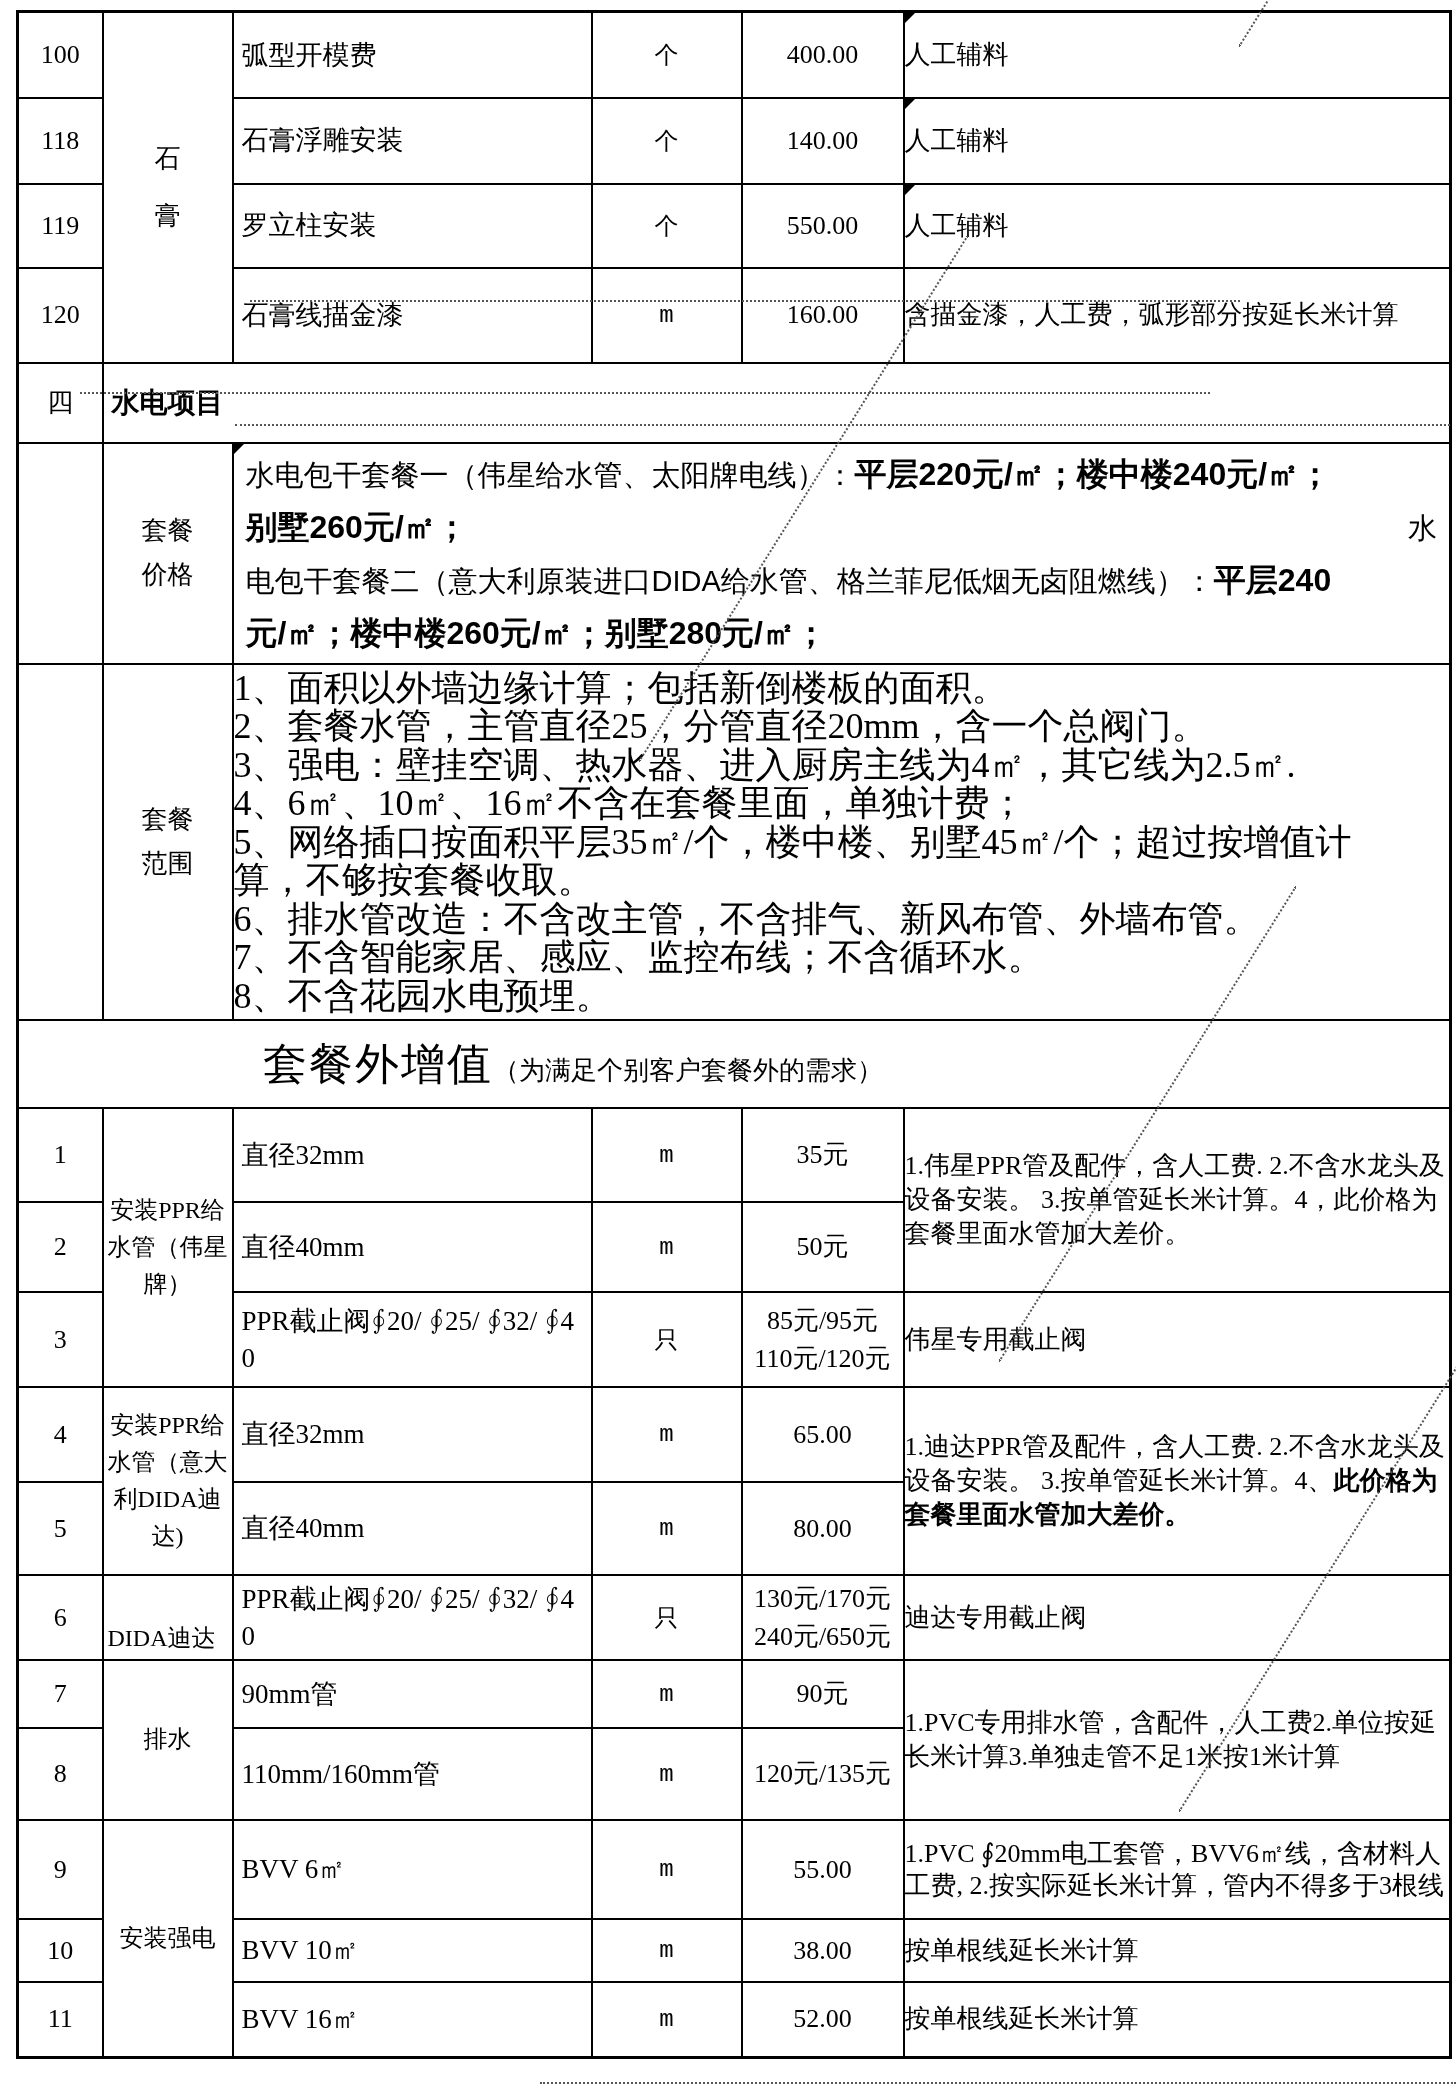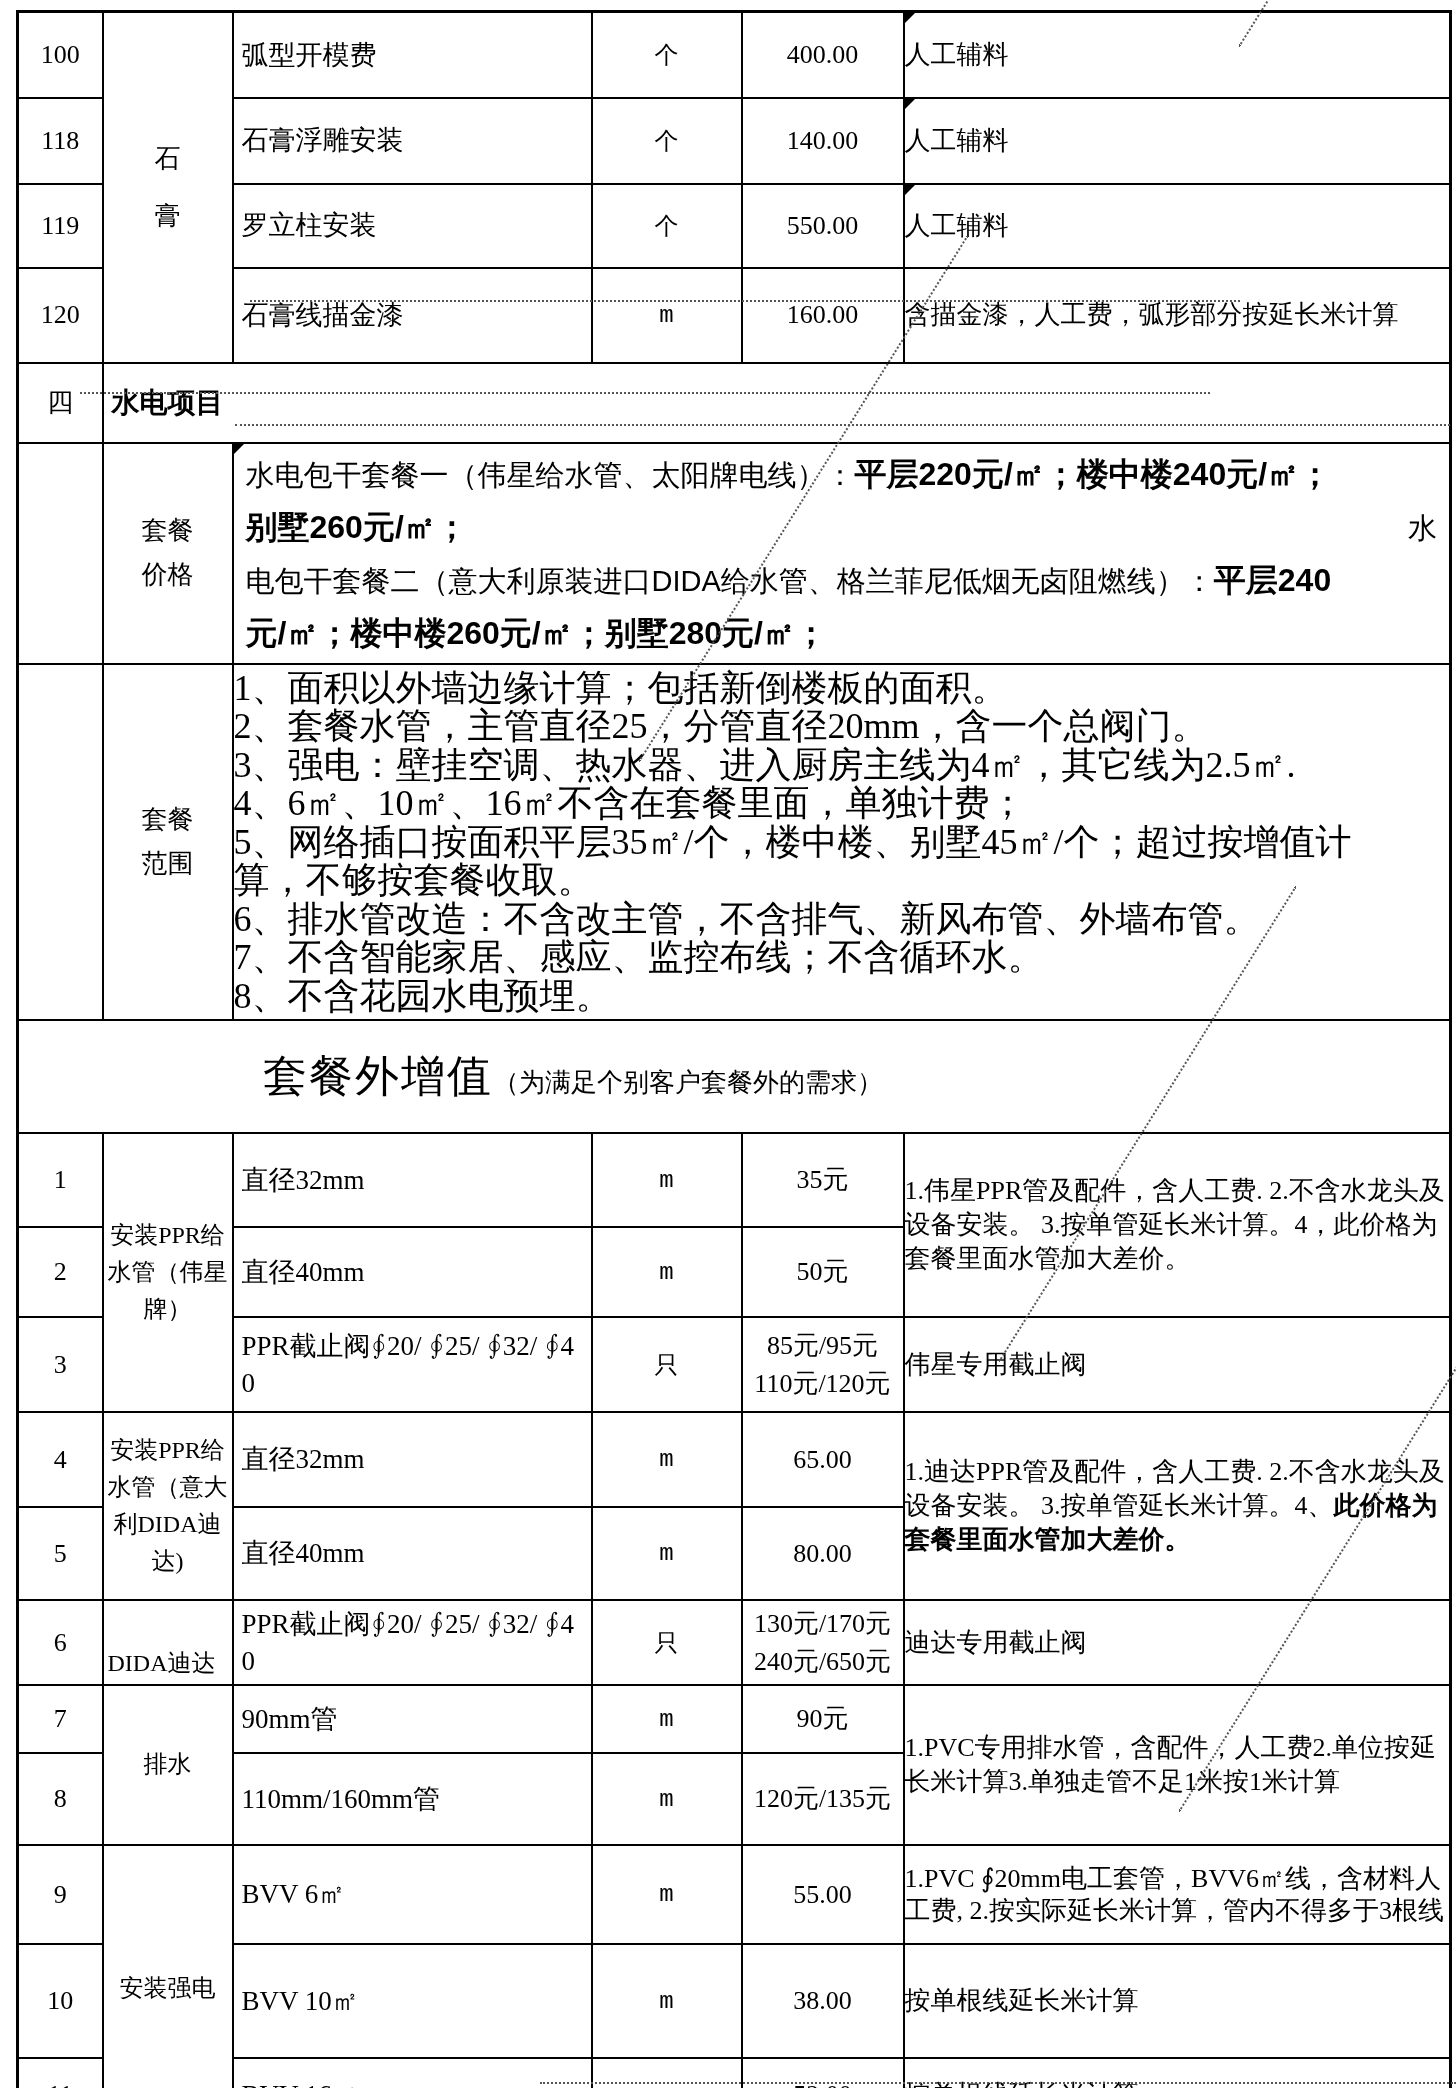--- a/index.html
+++ b/index.html
@@ -119,21 +119,21 @@
             <div>2、套餐水管，主管直径25，分管直径20mm，含一个总阀门。</div>
             <div>3、强电：壁挂空调、热水器、进入厨房主线为4㎡，其它线为2.5㎡.</div>
             <div>4、6㎡、10㎡、16㎡不含在套餐里面，单独计费；</div>
             <div>5、网络插口按面积平层35㎡/个，楼中楼、别墅45㎡/个；超过按增值计算，不够按套餐收取。</div>
             <div>6、排水管改造：不含改主管，不含排气、新风布管、外墙布管。</div>
             <div>7、不含智能家居、感应、监控布线；不含循环水。</div>
             <div>8、不含花园水电预埋。</div>
           </td>
   </tr>
 
-  <tr style="height:113px">
+  <tr style="height:88px">
     <td class="addon-header" colspan="6">
       <span class="big">套餐外增值</span><span class="small">（为满足个别客户套餐外的需求）</span>
     </td>
   </tr>
 
   <tr style="height:94px">
     <td class="c-no">1</td>
     <td class="c-group" rowspan="3">安装PPR给水管（伟星牌）</td>
     <td class="c-item">直径32mm</td>
     <td class="c-unit">m</td>
@@ -201,21 +201,21 @@
 
   <tr style="height:99px">
     <td class="c-no">9</td>
     <td class="c-group" rowspan="3">安装强电</td>
     <td class="c-item">BVV 6㎡</td>
     <td class="c-unit">m</td>
     <td class="c-price">55.00</td>
     <td class="c-remark" style="line-height:32px"><span>1.PVC ∮20mm电工套管，BVV6㎡线，含材料人工费, 2.按实际延长米计算，管内不得多于3根线</span></td>
   </tr>
 
-  <tr style="height:114px">
+  <tr style="height:63px">
     <td class="c-no">10</td>
     <td class="c-item">BVV 10㎡</td>
     <td class="c-unit">m</td>
     <td class="c-price">38.00</td>
     <td class="c-remark"><span>按单根线延长米计算</span></td>
   </tr>
 
   <tr style="height:75px">
     <td class="c-no">11</td>
     <td class="c-item">BVV 16㎡</td>

